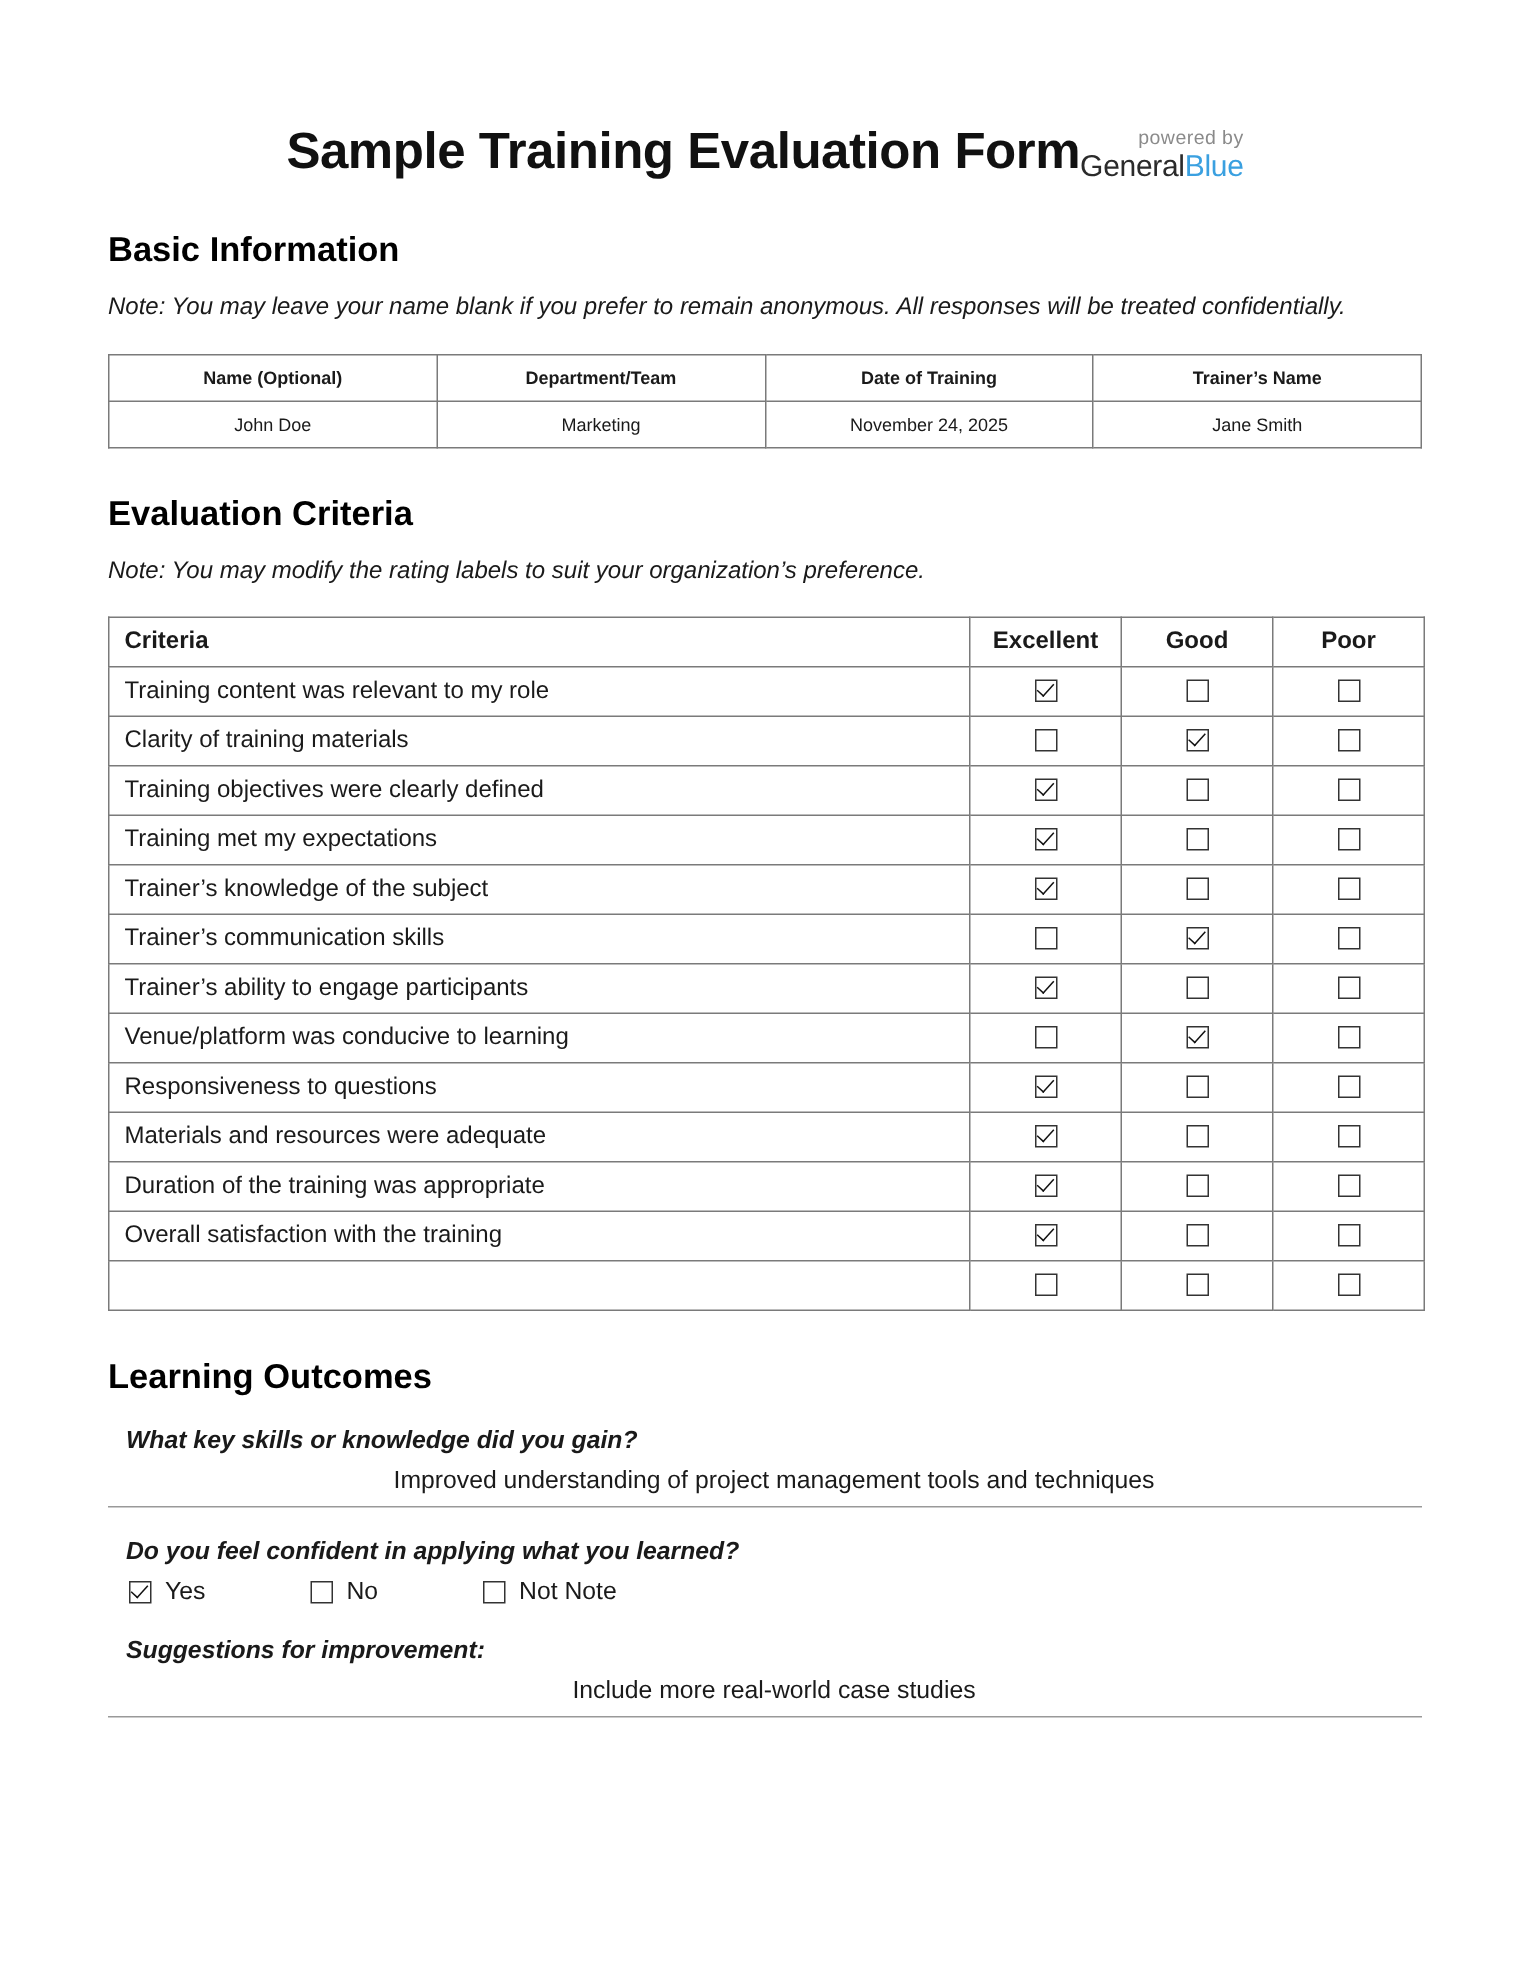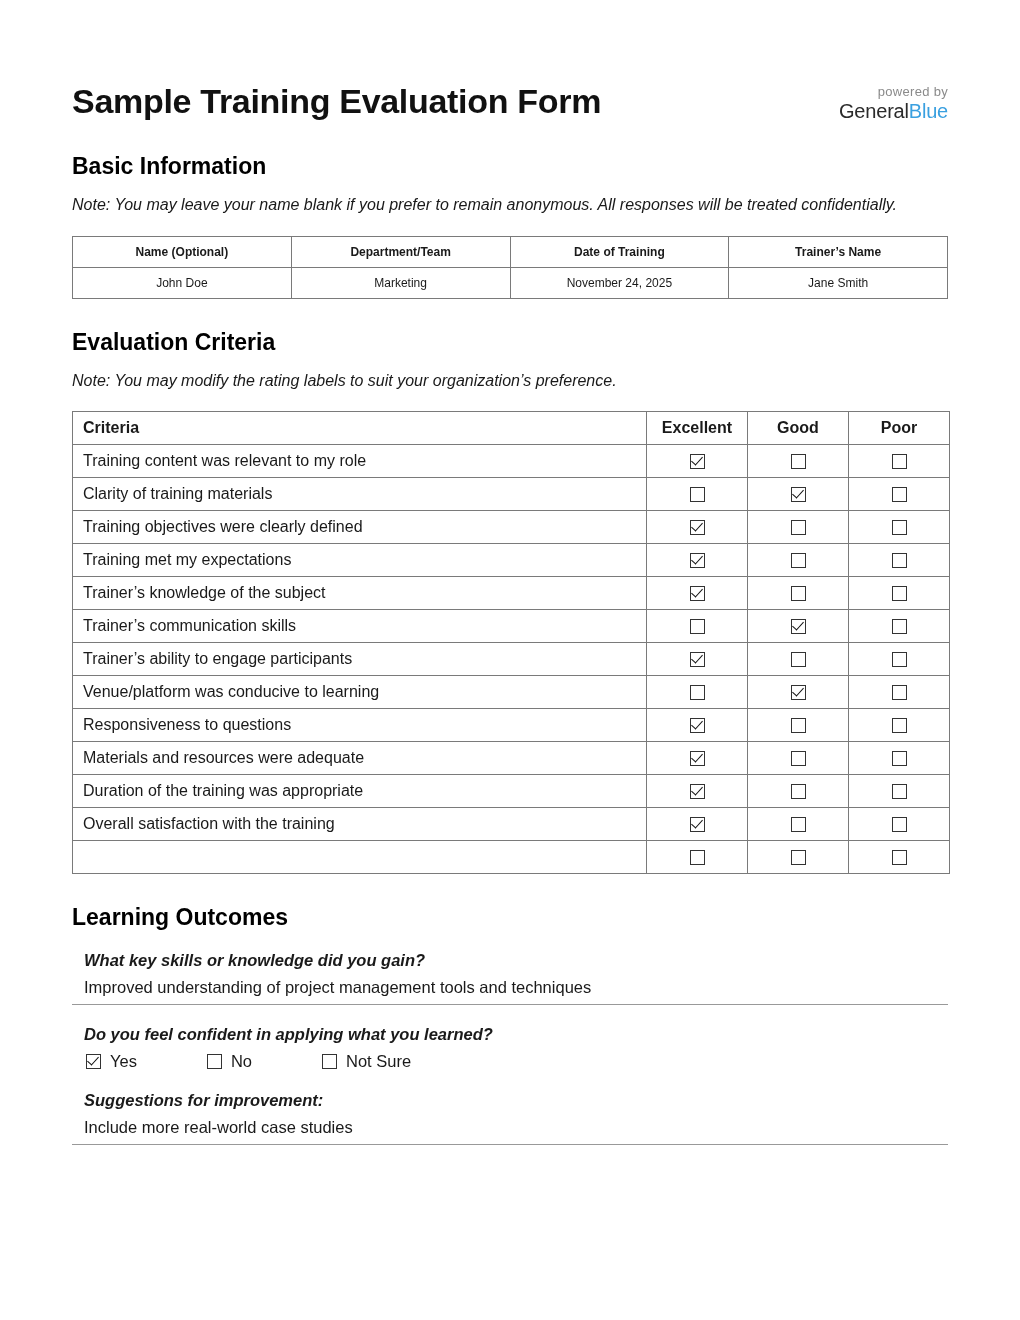--- a/index.html
+++ b/index.html
@@ -17,21 +17,21 @@
   }
   .page {
     padding: 70px 72px 0 72px;
     box-sizing: border-box;
     width: 1020px;
   }
   
   .header {
     display: flex;
     align-items: flex-start;
-    justify-content: space-between;
+    justify-content: center;
   }
   .doc-title {
     font-size: 34px;
     font-weight: bold;
     letter-spacing: -0.3px;
     margin: 12px 0 0 0;
     color: #111111;
   }
   .brand {
     text-align: right;
@@ -134,20 +134,21 @@
     font-weight: bold;
     font-style: italic;
     font-size: 16.5px;
     margin: 20px 0 8px 12px;
   }
   .answer-line {
     border-bottom: 1px solid #999;
     padding: 0 0 7px 12px;
     font-size: 16.5px;
     margin-bottom: 18px;
+    text-align: center;
   }
   .choice-row {
     margin: 6px 0 0 14px;
     font-size: 16.5px;
     display: flex;
     align-items: center;
   }
   .choice {
     display: flex;
     align-items: center;
@@ -298,20 +299,20 @@
       <div class="choice">
         <span class="cb checked"></span>
         <span>Yes</span>
       </div>
       <div class="choice">
         <span class="cb"></span>
         <span>No</span>
       </div>
       <div class="choice">
         <span class="cb"></span>
-        <span>Not Sure</span>
+        <span>Not Note</span>
       </div>
     </div>
 
   <div class="q-label">Suggestions for improvement:</div>
   <div class="answer-line">Include more real-world case studies</div>
 
 </div>
 
 </body></html>

